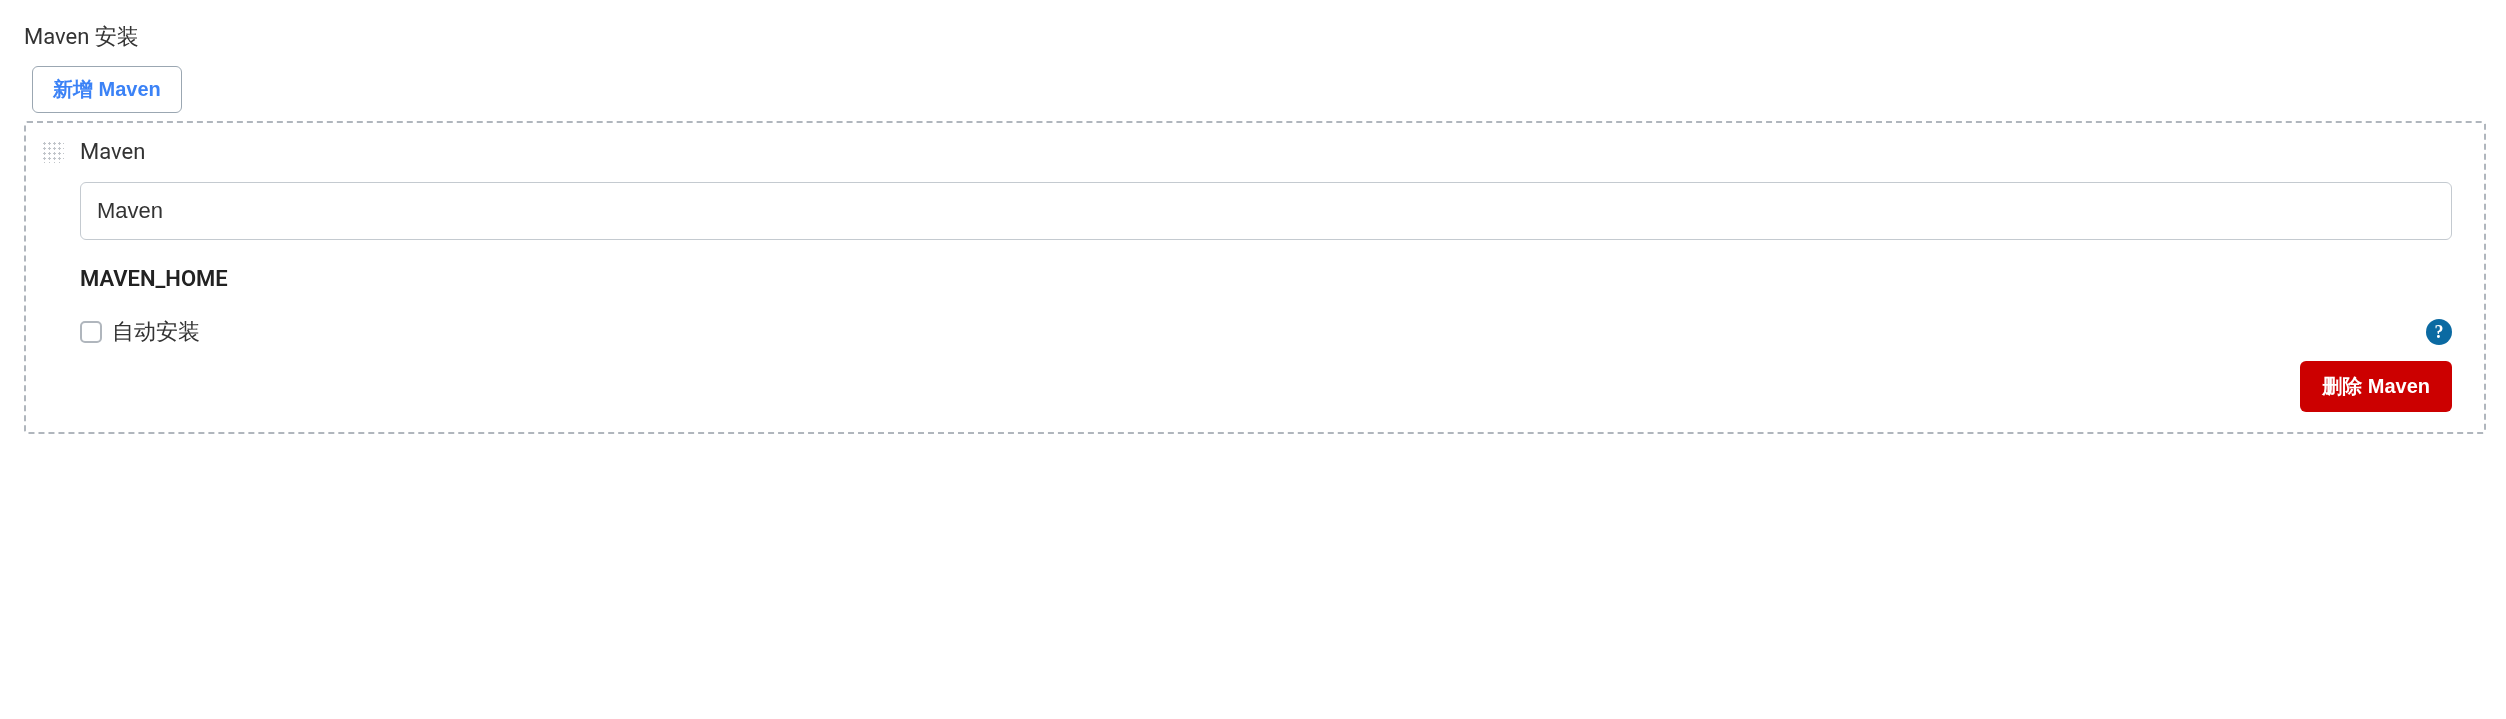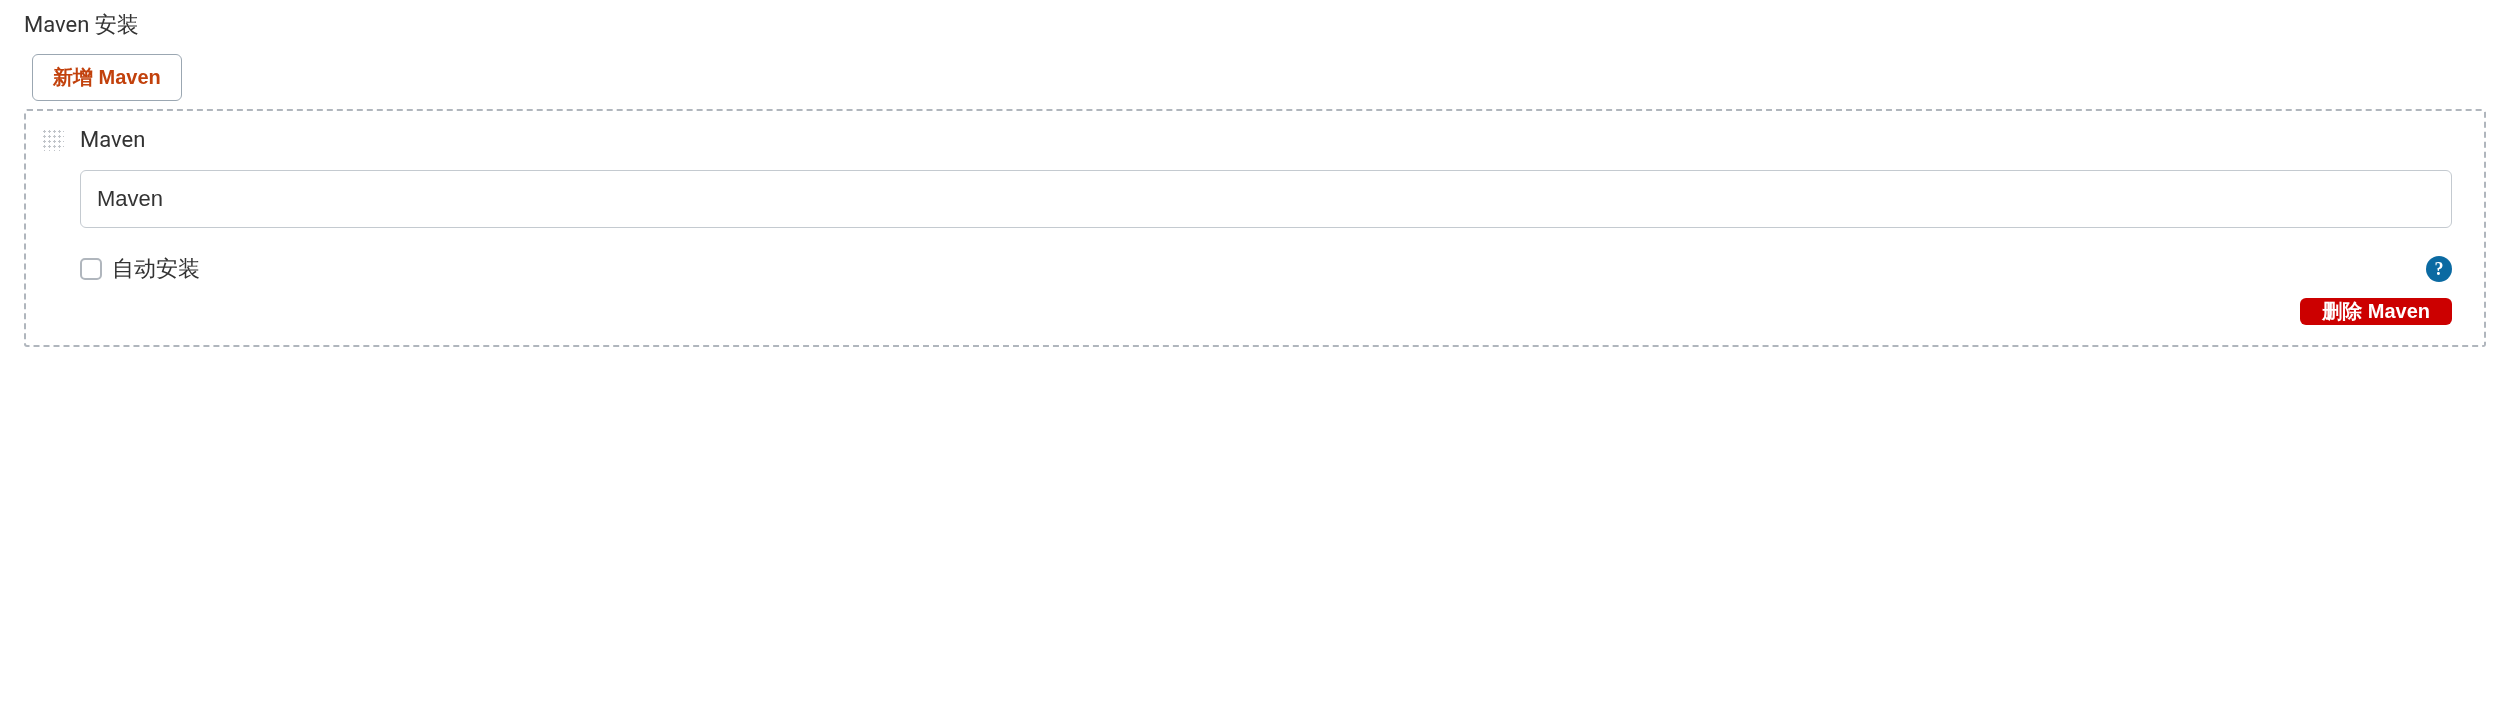--- a/index.html
+++ b/index.html
@@ -7,36 +7,37 @@
     margin: 0;
     padding: 0;
     font-family: -apple-system, BlinkMacSystemFont, "Segoe UI", Roboto, "Helvetica Neue", Arial, "Noto Sans", sans-serif;
     color: #111;
     background: #fff;
     font-size: 16px;
   }
   .page {
     padding: 10px 20px 20px 24px;
     width: 2506px;
+    margin-top: 12px;
   }
   .section-title {
     font-size: 22px;
     font-weight: 400;
     margin: 0 0 14px 0;
     color: #333;
   }
   .add-btn {
     display: inline-block;
     background: #fff;
     border: 1px solid #9ba7b2;
     border-radius: 6px;
     padding: 9px 20px;
     font-size: 20px;
     font-weight: 600;
-    color: #c2410c;
+    color: #3b82f6;
     cursor: pointer;
     margin: 0 0 0 8px;
     text-align: center;
   }
   .installation-container {
     border: 2px dashed #b0b6bd;
     border-radius: 3px;
     margin-top: 8px;
     padding: 16px 24px 20px 18px;
     position: relative;
@@ -130,21 +131,21 @@
   .delete-row {
     display: flex;
     justify-content: flex-end;
     margin-right: 8px;
   }
   .delete-btn {
     background: #cc0000;
     color: #fff;
     border: none;
     border-radius: 6px;
-    padding: 0 22px;
+    padding: 12px 22px;
     font-size: 20px;
     font-weight: 600;
     cursor: pointer;
   }
 </style>
 </head>
 <body>
 
 <div class="page">
 
@@ -156,20 +157,21 @@
 
     <div class="drag-handle"></div>
 
     <div class="install-header">Maven</div>
 
     <div class="field-block">
       <input type="text" class="text-input" value="Maven" style="">
     </div>
 
     <div class="field-block">
+      <label class="field-label">MAVEN_HOME</label>
     </div>
 
     <div class="checkbox-row">
       <div class="checkbox-left">
         <div class="jenkins-checkbox" role="checkbox" aria-checked="false"></div>
         <span class="checkbox-label">自动安装</span>
       </div>
       <div class="help-icon">?</div>
     </div>
 

